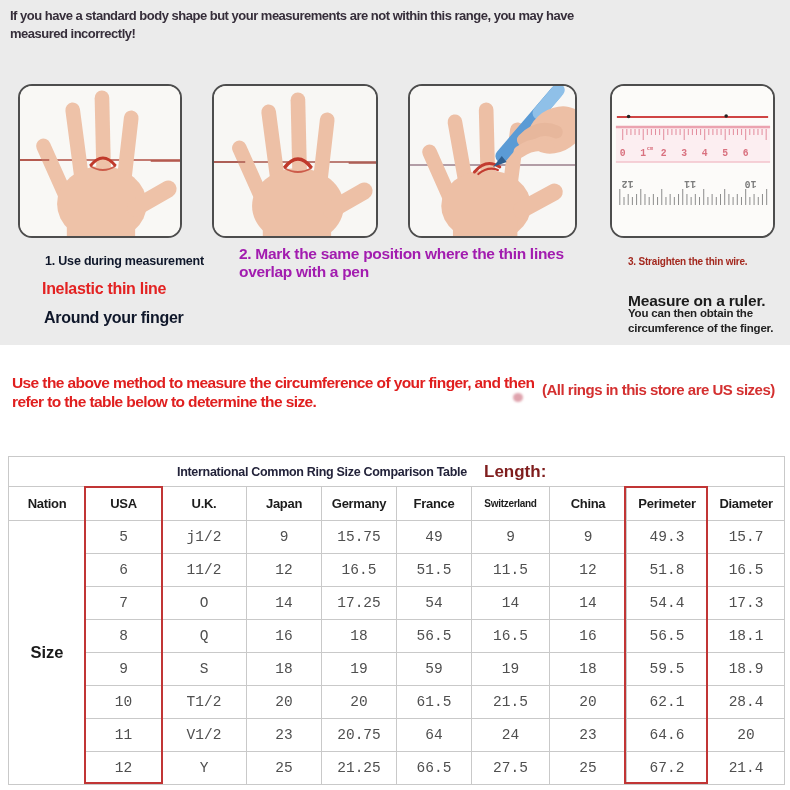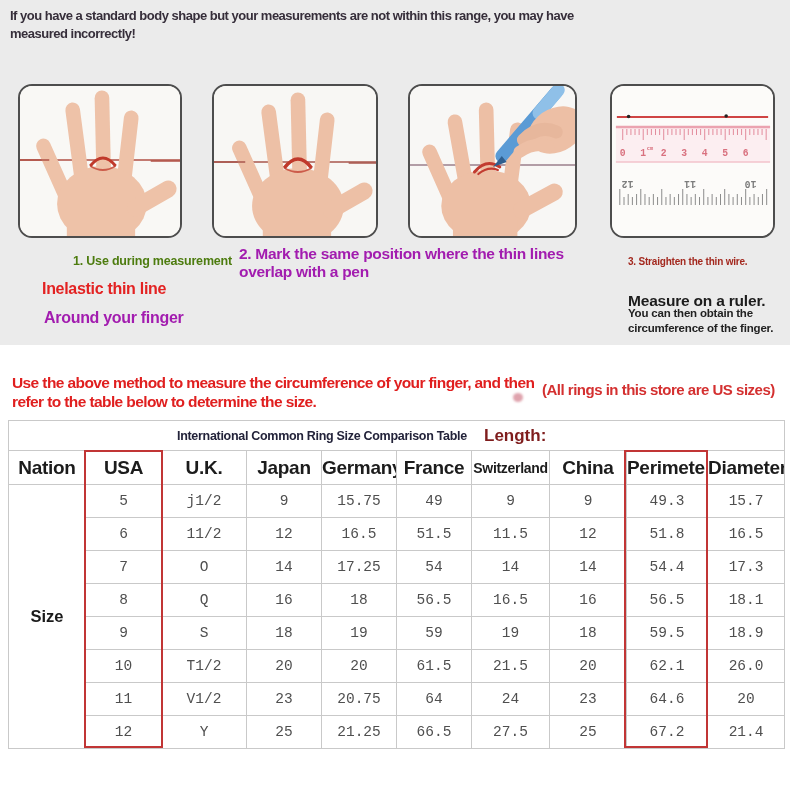--- a/index.html
+++ b/index.html
@@ -10,45 +10,45 @@
            color:#362e3a;line-height:1.35;letter-spacing:-0.5px;white-space:pre-line;}
   
   .photo{position:absolute;top:84px;height:154px;border:2px solid #4d4d4d;border-radius:14px;
          background:#f9f8f6;overflow:hidden;box-sizing:border-box;}
   #photo1{left:18px;width:164px;}
   #photo2{left:212px;width:166px;}
   #photo3{left:408px;width:169px;}
   #photo4{left:610px;width:165px;}
   .photo svg{display:block;width:100%;height:100%;}
   
-  .cap1-l1{position:absolute;left:45px;top:254px;font-size:12.5px;font-weight:bold;color:#4d7c0f;letter-spacing:-0.2px;margin-left:28px;}
+  .cap1-l1{position:absolute;left:45px;top:254px;font-size:12.5px;font-weight:bold;color:#0f172a;letter-spacing:-0.2px;}
   .cap1-l2{position:absolute;left:42px;top:280px;font-size:16px;font-weight:bold;color:#e32222;letter-spacing:-0.3px;}
-  .cap1-l3{position:absolute;left:44px;top:309px;font-size:16px;font-weight:bold;color:#a21caf;letter-spacing:-0.3px;}
+  .cap1-l3{position:absolute;left:44px;top:309px;font-size:16px;font-weight:bold;color:#0f172a;letter-spacing:-0.3px;}
   .cap2{position:absolute;left:239px;top:245px;width:350px;font-size:15.5px;font-weight:bold;color:#a21caf;
         line-height:1.18;letter-spacing:-0.3px;white-space:pre-line;}
   .cap3-l1{position:absolute;left:628px;top:256px;font-size:10px;font-weight:bold;color:#a3281e;letter-spacing:-0.2px;}
   .cap3-l2{position:absolute;left:628px;top:292px;font-size:15.5px;font-weight:bold;color:#1c1c1c;letter-spacing:-0.2px;}
   .cap3-l3{position:absolute;left:628px;top:306px;width:165px;font-size:11.5px;font-weight:bold;color:#222;
            line-height:1.3;letter-spacing:-0.2px;white-space:pre-line;}
   
   .note-main{position:absolute;left:12px;top:373px;width:560px;font-size:15.5px;font-weight:bold;color:#e01f1f;
              line-height:1.25;letter-spacing:-0.6px;white-space:pre-line;}
   .note-aside{position:absolute;left:542px;top:381px;font-size:15px;font-weight:bold;color:#d43030;
               letter-spacing:-0.5px;white-space:nowrap;}
   .pink-dot{position:absolute;left:513px;top:393px;width:10px;height:9px;border-radius:50%;
             background:#dfa3ad;filter:blur(1px);}
   
-  .table-wrap{position:absolute;left:8px;top:420px;width:774px;height:328px;}
+  .table-wrap{position:absolute;left:8px;top:456px;width:774px;height:328px;}
   table{border-collapse:collapse;table-layout:fixed;width:774px;}
   th,td{border:1px solid #c9c9c9;text-align:center;padding:0;box-sizing:border-box;overflow:hidden;}
   .title-cell{height:30px;position:relative;}
   .tbl-title{position:absolute;left:168px;top:8px;font-size:12.5px;font-weight:bold;color:#23233a;letter-spacing:-0.3px;}
   .tbl-length{position:absolute;left:475px;top:5px;font-size:17px;font-weight:bold;color:#7f1d1d;}
-  .hcell{height:34px;font-size:19px;font-weight:bold;color:#1c1c1c;letter-spacing:-0.3px;}
-  .hcell.small{font-size:14px;margin-top:12px;}
+  .hcell{height:34px;font-size:13px;font-weight:bold;color:#1c1c1c;letter-spacing:-0.3px;}
+  .hcell.small{font-size:10px;margin-top:12px;}
   .vcell{height:33px;font-family:"Liberation Mono",monospace;font-size:14.5px;color:#4f4f4f;}
   .size-cell{font-size:16.5px;font-weight:bold;color:#1a1a1a;font-family:"Liberation Sans",sans-serif;}
   .hl{position:absolute;border:2px solid #c13535;pointer-events:none;box-sizing:border-box;}
   .hl-usa{left:76px;top:30px;width:79px;height:298px;}
   .hl-peri{left:616px;top:30px;width:84px;height:298px;}
 </style>
 </head>
 <body>
 
 <div id="page">
@@ -332,21 +332,21 @@
           </tr>
           <tr>
             <td class="vcell">10</td>
             <td class="vcell">T1/2</td>
             <td class="vcell">20</td>
             <td class="vcell">20</td>
             <td class="vcell">61.5</td>
             <td class="vcell">21.5</td>
             <td class="vcell">20</td>
             <td class="vcell">62.1</td>
-            <td class="vcell">26.0</td>
+            <td class="vcell">28.4</td>
           </tr>
           <tr>
             <td class="vcell">11</td>
             <td class="vcell">V1/2</td>
             <td class="vcell">23</td>
             <td class="vcell">20.75</td>
             <td class="vcell">64</td>
             <td class="vcell">24</td>
             <td class="vcell">23</td>
             <td class="vcell">64.6</td>

